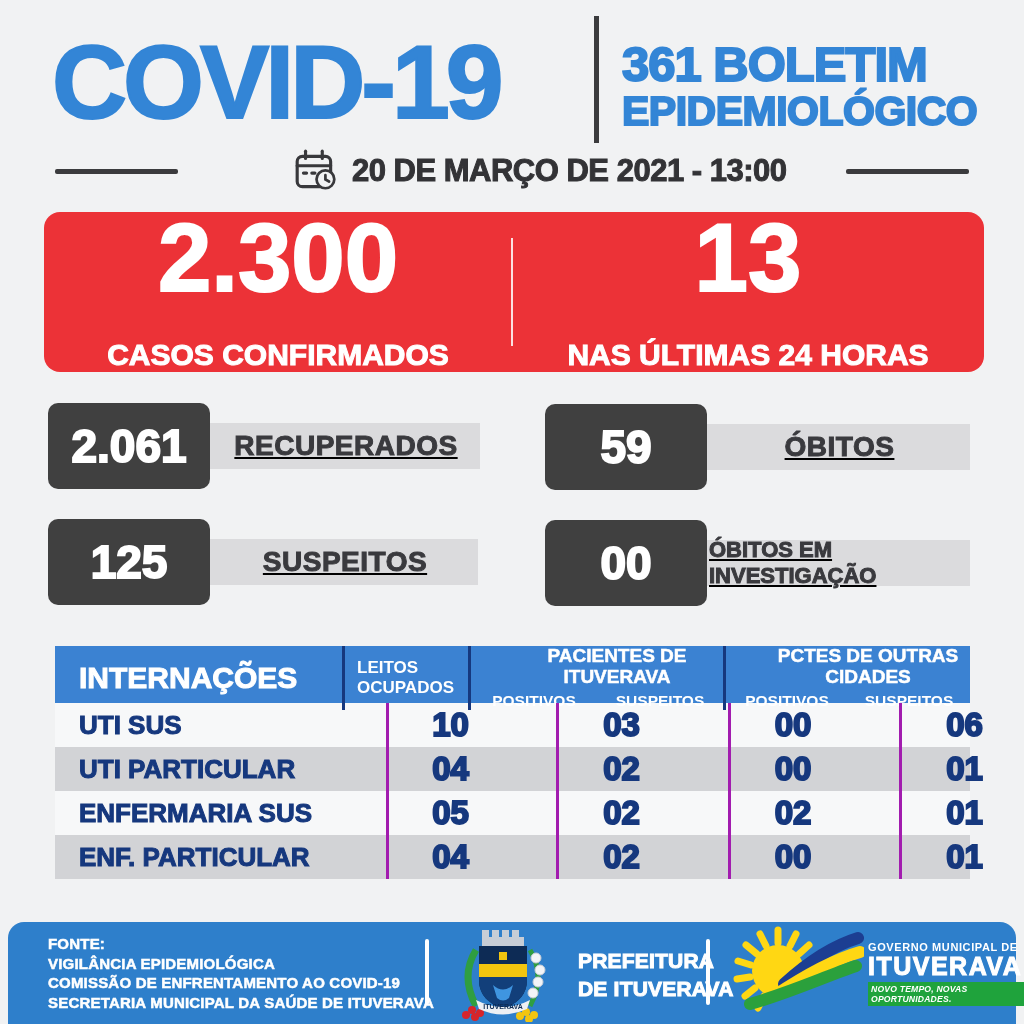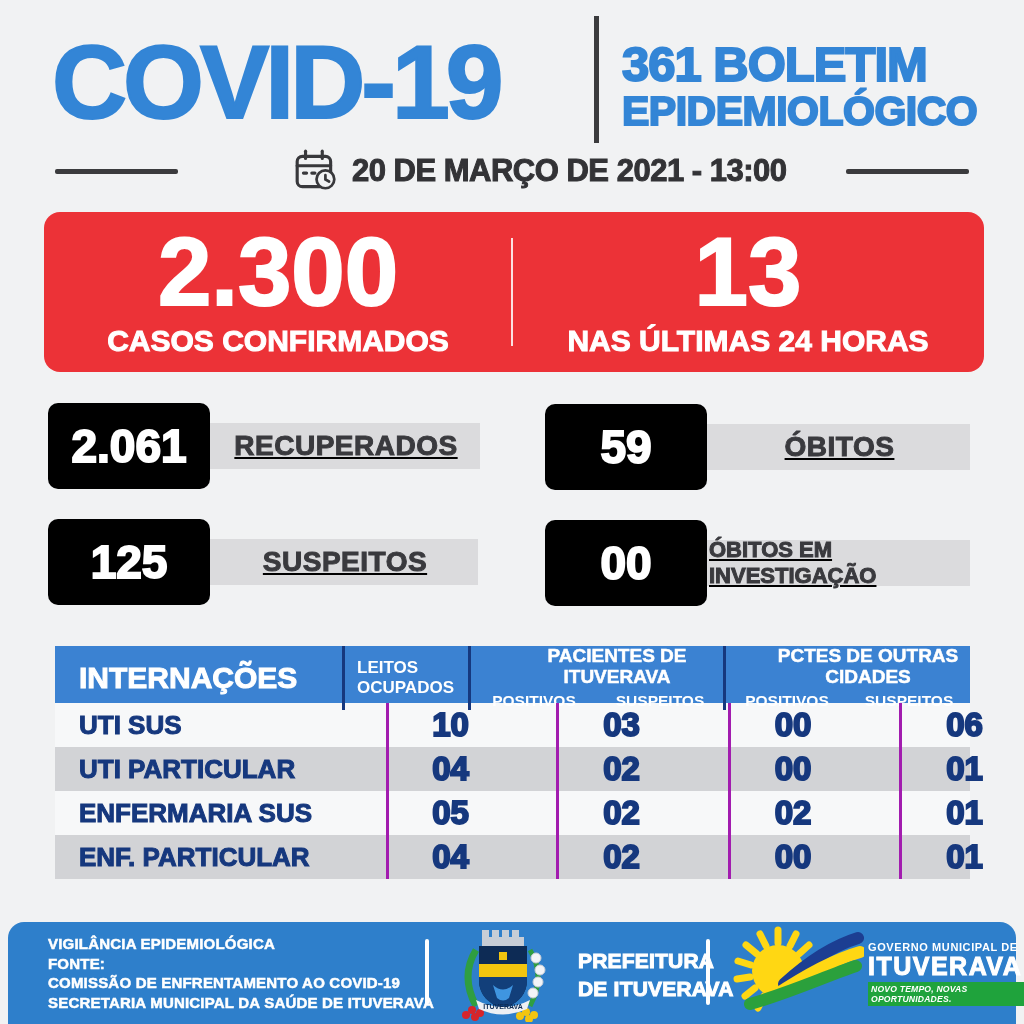--- a/index.html
+++ b/index.html
@@ -20,30 +20,30 @@
   .bulletin .l1 { font-size:49px; line-height:1.0; letter-spacing:-1px; }
   .bulletin .l2 { font-size:41px; line-height:1.1; letter-spacing:-0.5px; }
 
   .date-line { top:169px; width:123px; height:5px; background:#3B3B3D; border-radius:2px; }
   .date-line.left { left:55px; } .date-line.right { left:846px; }
   .cal-icon { left:294px; top:148px; }
   .date-text { left:352px; top:153px; font-size:31px; color:#333336; letter-spacing:-0.5px; }
 
   
   .banner { left:44px; top:212px; width:940px; height:160px; background:#EC3237; border-radius:16px; display:flex; color:#fff; }
-  .banner .half { display:flex; flex-direction:column; align-items:center; justify-content:center; }
+  .banner .half { display:flex; flex-direction:column; align-items:center; justify-content:space-between; }
   .banner .half.left { width:468px; } .banner .half.right { flex:1; }
   .banner .num { font-size:96px; line-height:0.95; }
   .banner .lab { font-size:30px; margin-top:6px; letter-spacing:0; }
   .banner-divider { left:467px; top:26px; width:2px; height:108px; background:rgba(255,255,255,0.85); position:absolute; }
 
   
   .stat { position:absolute; width:440px; height:86px; }
   .stat .bar { position:absolute; left:150px; top:20px; height:46px; background:#DBDBDD; display:flex; align-items:center; justify-content:center; padding-left:14px;text-decoration:underline; }
-  .stat .box { position:absolute; left:0; top:0; width:162px; height:86px; background:#000000; border-radius:10px;
+  .stat .box { position:absolute; left:0; top:0; width:162px; height:86px; background:#404040; border-radius:10px;
                display:flex; align-items:center; justify-content:center; color:#fff; font-size:46px; }
   .stat .bar .lab { font-size:28px; color:#3A3A3E; letter-spacing:0.5px; }
   .s1 { left:48px;  top:403px; } .s1 .bar { width:282px; }
   .s2 { left:545px; top:404px; } .s2 .bar { width:275px; }
   .s3 { left:48px;  top:519px; } .s3 .bar { width:280px; }
   .s4 { left:545px; top:520px; } .s4 .bar { width:275px; }
   .s4 .bar .lab { font-size:22px; letter-spacing:0; }
 
   
   .table { left:55px; top:646px; width:915px; }
@@ -191,22 +191,22 @@
       <div class="xfat">04</div>
       <div class="xfat">02</div>
       <div class="xfat">00</div>
       <div class="xfat">01</div>
       <div class="xfat">01</div>
     </div>
   </div>
 
   <div class="abs footer">
     <div class="fonte sfat">
+      <div>FONTE:</div>
       <div>VIGILÂNCIA EPIDEMIOLÓGICA</div>
-      <div>FONTE:</div>
       <div>COMISSÃO DE ENFRENTAMENTO AO COVID-19</div>
       <div>SECRETARIA MUNICIPAL DA SAÚDE DE ITUVERAVA</div>
     </div>
     <div class="f-divider fd1"></div>
 
     <div class="crest">
       <svg width="114" height="98" viewBox="0 0 114 98">
         <g fill="#C7CDD6">
           <rect x="36" y="13" width="42" height="9"></rect>
           <rect x="36" y="6" width="7" height="9"></rect>

